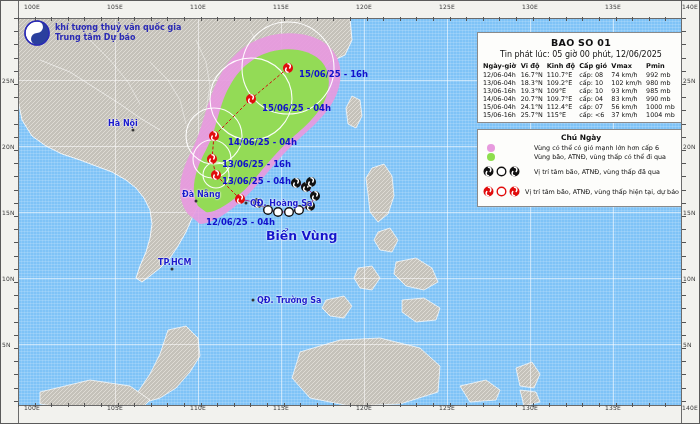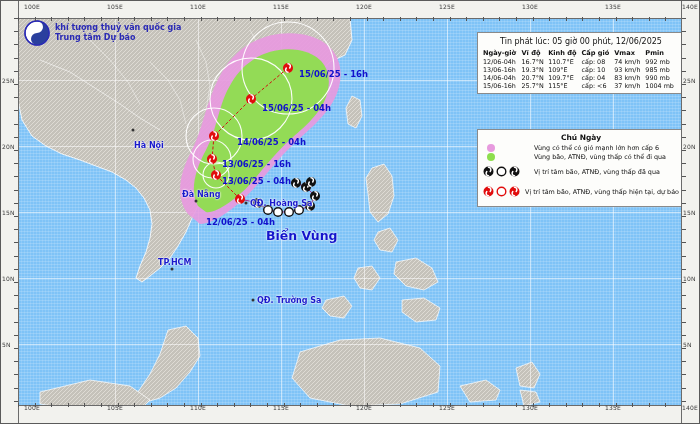--- a/index.html
+++ b/index.html
@@ -261,57 +261,58 @@
       <div class="stm" title="15/06-16h" style="left: 288px; top: 68px;">
         <svg width="11" height="11" viewBox="0 0 11 11">
           <circle cx="5.5" cy="5.5" r="4.3" fill="#e10d0d" stroke="#e10d0d" stroke-width="1.4"></circle>
           <path d="M5.5,1.2 C7.8,1.2 8.6,3.6 7.2,5.5 M5.5,9.8 C3.2,9.8 2.4,7.4 3.8,5.5" fill="none" stroke="#ffffff" stroke-width="1.5" stroke-linecap="round"></path>
         </svg>
       </div>
     </div>
 
   <div id="map-labels">
       <div class="citydot" style="left: 133px; top: 130px;"></div>
-      <div class="mlab" style="left: 134px; top: 119px; margin-top: 22px;">Hà Nội</div>
+      <div class="mlab" style="left: 108px; top: 119px;">Hà Nội</div>
       <div class="citydot" style="left: 196px; top: 201px;"></div>
       <div class="mlab" style="left: 182px; top: 190px;">Đà Nẵng</div>
       <div class="citydot" style="left: 172px; top: 269px;"></div>
       <div class="mlab" style="left: 158px; top: 258px;">TP.HCM</div>
       <div class="citydot" style="left: 246px; top: 203px;"></div>
       <div class="mlab" style="left: 250px; top: 199px;">QĐ. Hoàng Sa</div>
       <div class="citydot" style="left: 253px; top: 300px;"></div>
       <div class="mlab" style="left: 257px; top: 296px;">QĐ. Trường Sa</div>
     </div>
 
   <div class="mlab big" style="left:266px;top:228px;">Biển Vùng</div>
 
   <div id="track-labels">
       <div class="tlab" style="left: 299px; top: 69px;">15/06/25 - 16h</div>
       <div class="tlab" style="left: 262px; top: 103px;">15/06/25 - 04h</div>
-      <div class="tlab" style="left: 228px; top: 137px; margin-left: 9px;">14/06/25 - 04h</div>
+      <div class="tlab" style="left: 228px; top: 137px;">14/06/25 - 04h</div>
       <div class="tlab" style="left: 222px; top: 159px;">13/06/25 - 16h</div>
       <div class="tlab" style="left: 222px; top: 176px;">13/06/25 - 04h</div>
       <div class="tlab" style="left: 206px; top: 217px;">12/06/25 - 04h</div>
     </div>
 
   <div class="org">
     <svg width="26" height="26" viewBox="0 0 26 26">
       <circle cx="13" cy="13" r="12" fill="#ffffff" stroke="#2a2ab5" stroke-width="1.4"></circle>
       <path d="M13,1 A12,12 0 0,1 13,25 A6,6 0 0,1 13,13 A6,6 0 0,0 13,1" fill="#2a3f9e"></path>
       <circle cx="13" cy="7" r="2" fill="#ffffff"></circle>
       <circle cx="13" cy="19" r="2" fill="#2a3f9e"></circle>
       <circle cx="13" cy="13" r="12" fill="none" stroke="#2a2ab5" stroke-width="1.2"></circle>
     </svg>
     <div class="txt">
       <div>khí tượng thuỷ văn quốc gia</div>
       <div>Trung tâm Dự báo</div>
     </div>
   </div>
 
   <div class="panel">
+    <div class="ttl">BAO SO 01</div>
     <div class="sub">Tin phát lúc: 05 giờ 00 phút, 12/06/2025</div>
     <table class="fc">
       <thead>
           <tr id="fc-head">
             <th>Ngày-giờ</th>
             <th>Vĩ độ</th>
             <th>Kinh độ</th>
             <th>Cấp gió</th>
             <th>Vmax</th>
             <th>Pmin</th>
@@ -320,34 +321,50 @@
       <tbody id="fc-body">
           <tr>
             <td>12/06-04h</td>
             <td>16.7°N</td>
             <td>110.7°E</td>
             <td>cấp: 08</td>
             <td>74 km/h</td>
             <td>992 mb</td>
           </tr>
           <tr>
+            <td>13/06-04h</td>
+            <td>18.3°N</td>
+            <td>109.2°E</td>
+            <td>cấp: 10</td>
+            <td>102 km/h</td>
+            <td>980 mb</td>
+          </tr>
+          <tr>
             <td>13/06-16h</td>
             <td>19.3°N</td>
             <td>109°E</td>
             <td>cấp: 10</td>
             <td>93 km/h</td>
             <td>985 mb</td>
           </tr>
           <tr>
             <td>14/06-04h</td>
             <td>20.7°N</td>
             <td>109.7°E</td>
             <td>cấp: 04</td>
             <td>83 km/h</td>
             <td>990 mb</td>
+          </tr>
+          <tr>
+            <td>15/06-04h</td>
+            <td>24.1°N</td>
+            <td>112.4°E</td>
+            <td>cấp: 07</td>
+            <td>56 km/h</td>
+            <td>1000 mb</td>
           </tr>
           <tr>
             <td>15/06-16h</td>
             <td>25.7°N</td>
             <td>115°E</td>
             <td>cấp: &lt;6</td>
             <td>37 km/h</td>
             <td>1004 mb</td>
           </tr>
         </tbody>

